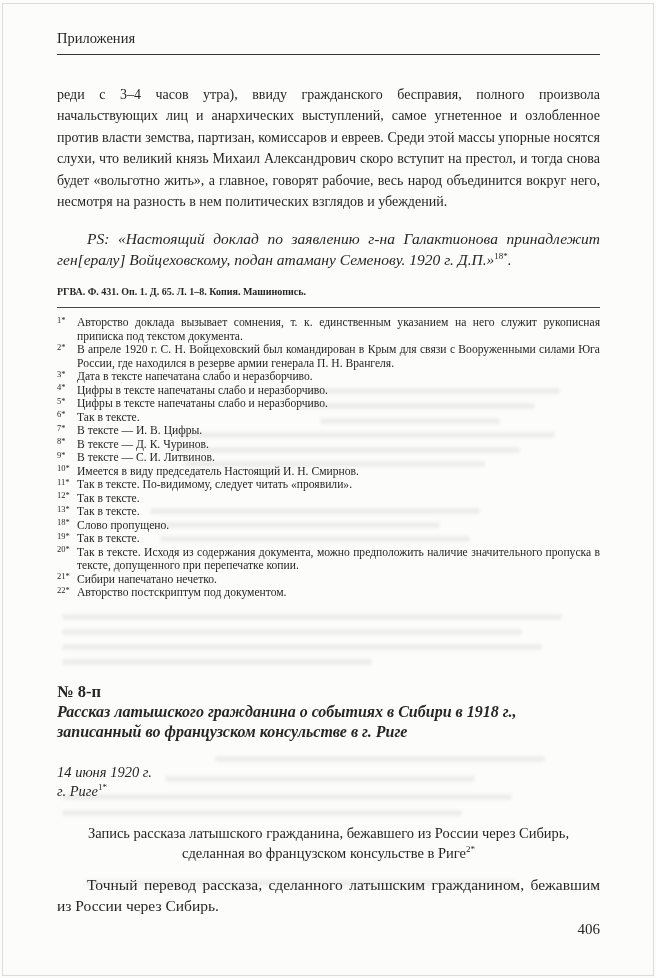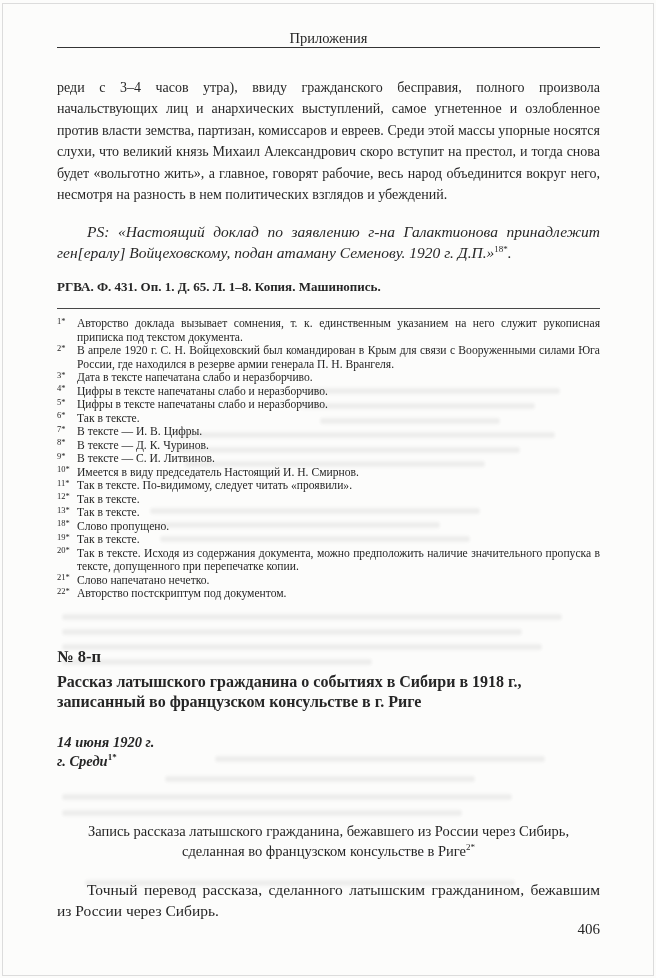--- a/index.html
+++ b/index.html
@@ -24,22 +24,23 @@
     top: 3px; left: 2px; right: 2px; bottom: 2px;
     border: 1px solid rgba(110,110,110,0.22);
     pointer-events: none;
   }
   .content {
     position: relative;
     padding: 30px 56px 0 57px;
   }
   .running-header {
     display: flex;
-    justify-content: center;
+    justify-content: flex-start;
     font-size: 14.5px;
+    padding-bottom: 7px;
     border-bottom: 1.5px solid #343434;
   }
   .body-text {
     margin-top: 29px;
     font-size: 14px;
     line-height: 21.4px;
     text-align: justify;
     hyphens: auto;
   }
   .postscript {
@@ -50,21 +51,21 @@
     text-align: justify;
     hyphens: auto;
   }
   .postscript sup, .body-text sup {
     font-size: 9px;
     font-style: normal;
     line-height: 0;
   }
   .archive-ref {
     margin-top: 13px;
-    font-size: 13px;
+    font-size: 10px;
     font-weight: bold;
   }
   .fn-separator {
     margin-top: 8px;
     border: none;
     border-top: 1px solid #474747;
     height: 0;
   }
   .footnotes {
     margin-top: 7px;
@@ -79,50 +80,49 @@
   }
   .fn sup {
     display: inline-block;
     width: 20px;
     text-indent: 0;
     font-size: 8.5px;
     line-height: 0;
     vertical-align: 3.5px;
   }
   .doc-number {
-    margin-top: 46px;
+    margin-top: 82px;
     font-size: 16.5px;
     font-weight: bold;
   }
   .doc-title {
-    margin-top: 5px;
     font-size: 16px;
     font-weight: bold;
     line-height: 20.5px;
+    font-style: italic;
   }
   .doc-date, .doc-place {
     font-style: italic;
     font-size: 14.5px;
     line-height: 19px;
-    font-weight: bold;
   }
   .doc-date { margin-top: 20px; }
   .doc-place sup, .record-heading sup {
     font-size: 9px;
     font-style: normal;
     line-height: 0;
   }
   .record-heading {
-    margin-top: 50px;
+    margin-top: 22px;
     text-align: center;
     font-size: 14.5px;
     line-height: 20px;
   }
   .opening-para {
-    margin-top: 18px;
+    margin-top: 11px;
     font-size: 15.5px;
     line-height: 21.4px;
     text-indent: 30px;
     text-align: justify;
     hyphens: auto;
   }
   .page-number {
     position: absolute;
     right: 56px;
     bottom: 40px;
@@ -187,31 +187,31 @@
       <div class="fn"><sup>7*</sup><span>В тексте — И. В. Цифры.</span></div>
       <div class="fn"><sup>8*</sup><span>В тексте — Д. К. Чуринов.</span></div>
       <div class="fn"><sup>9*</sup><span>В тексте — С. И. Литвинов.</span></div>
       <div class="fn"><sup>10*</sup><span>Имеется в виду председатель Настоящий И. Н. Смирнов.</span></div>
       <div class="fn"><sup>11*</sup><span>Так в тексте. По-видимому, следует читать «проявили».</span></div>
       <div class="fn"><sup>12*</sup><span>Так в тексте.</span></div>
       <div class="fn"><sup>13*</sup><span>Так в тексте.</span></div>
       <div class="fn"><sup>18*</sup><span>Слово пропущено.</span></div>
       <div class="fn"><sup>19*</sup><span>Так в тексте.</span></div>
       <div class="fn"><sup>20*</sup><span>Так в тексте. Исходя из содержания документа, можно предположить наличие значительного пропуска в тексте, допущенного при перепечатке копии.</span></div>
-      <div class="fn"><sup>21*</sup><span>Слово напечатано нечетко.</span></div>
+      <div class="fn"><sup>21*</sup><span>Сибири напечатано нечетко.</span></div>
       <div class="fn"><sup>22*</sup><span>Авторство постскриптум под документом.</span></div>
     </div>
 
     <div class="doc-number">№ 8-п</div>
 
     <div class="doc-title">Рассказ латышского гражданина о событиях в Сибири в 1918 г., записанный во французском консульстве в г. Риге</div>
 
     <div class="doc-date">14 июня 1920 г.</div>
 
-    <div class="doc-place"><span>г. Среди</span><sup>1*</sup></div>
+    <div class="doc-place"><span>г. Риге</span><sup>1*</sup></div>
 
     <div class="record-heading"><span>Запись рассказа латышского гражданина, бежавшего из России через Сибирь, сделанная во французском консульстве в Риге</span><sup>2*</sup></div>
 
     <p class="opening-para">Точный перевод рассказа, сделанного латышским гражданином, бежавшим из России через Сибирь.</p>
 
   </div>
 
   <div class="page-number">406</div>
 
 </div>

